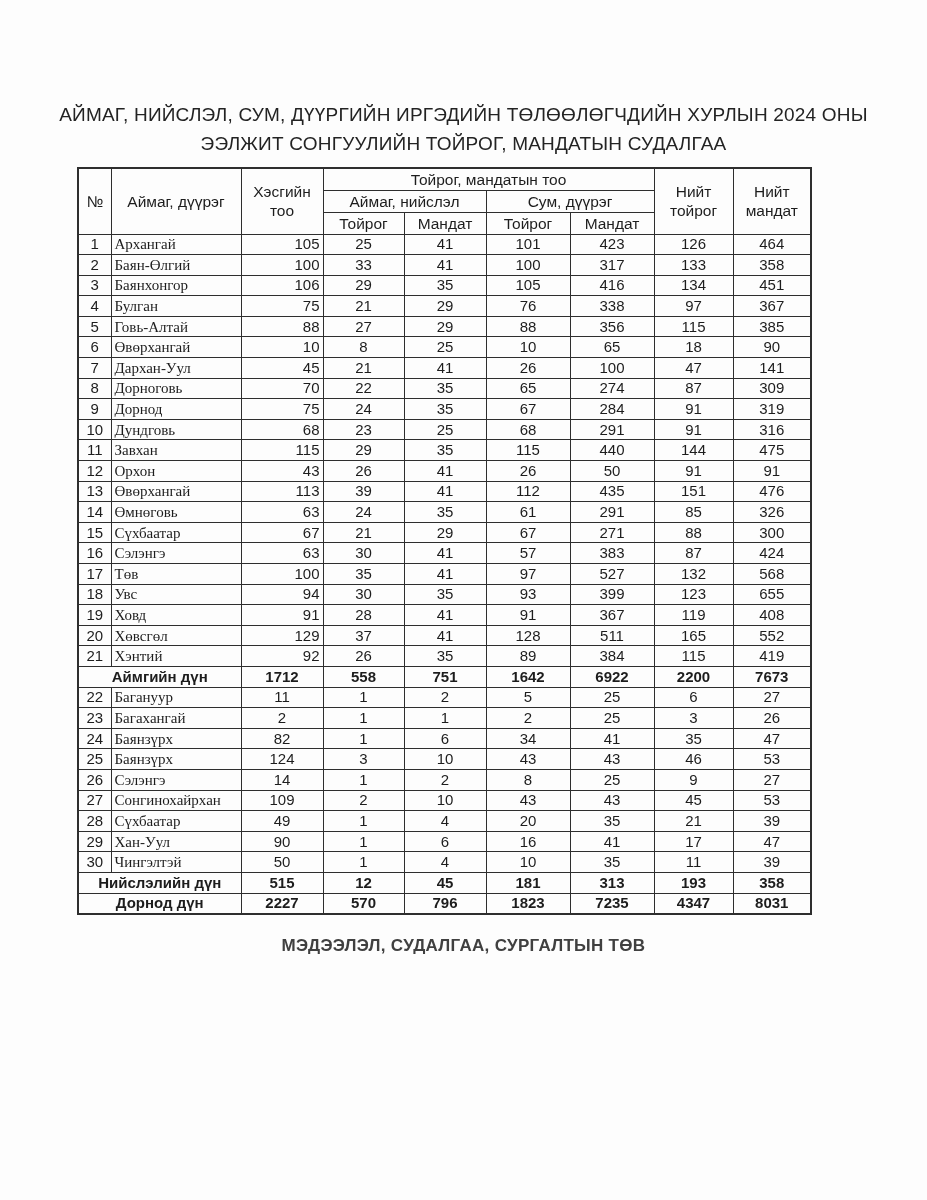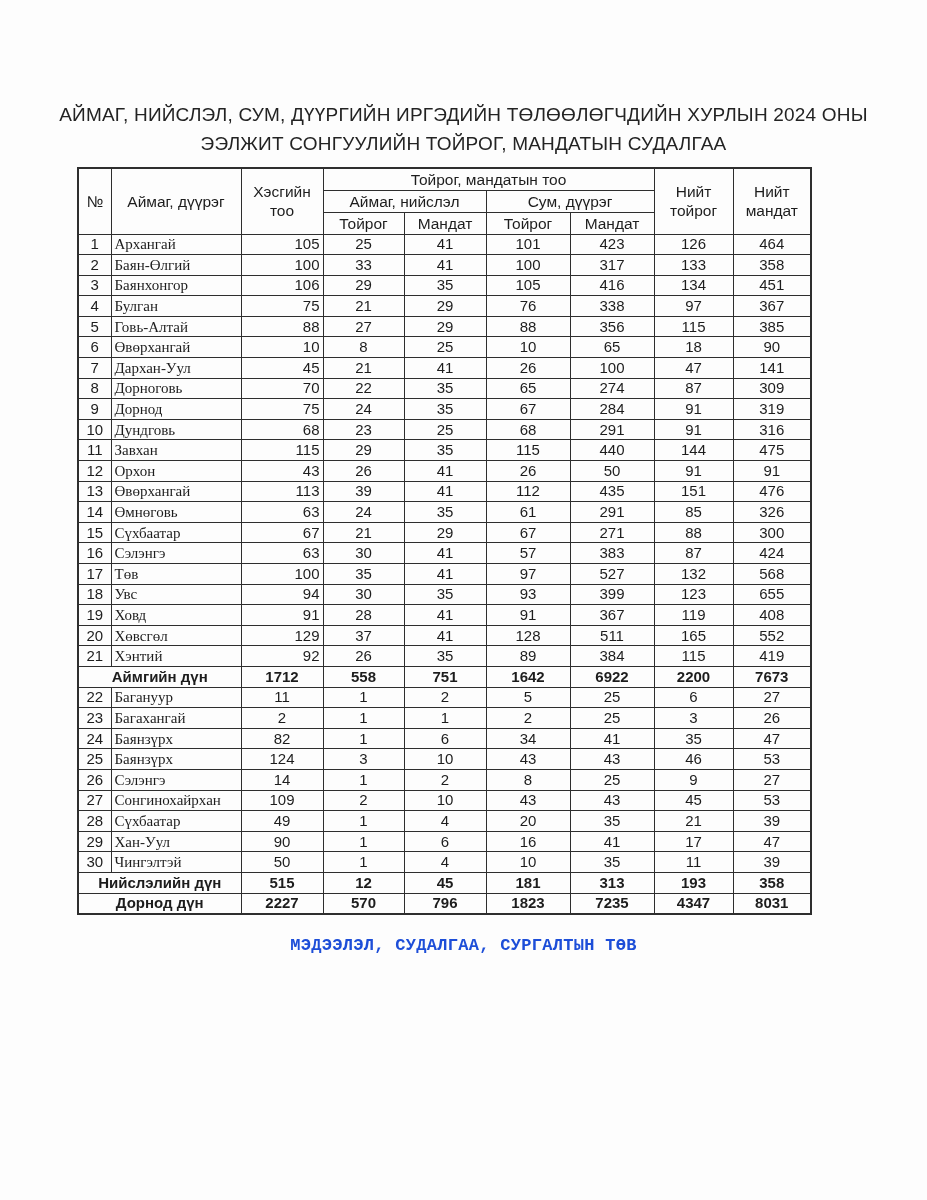--- a/index.html
+++ b/index.html
@@ -65,22 +65,21 @@
   tr.total-row td { font-weight: bold; text-align: center; }
   .doc-footer {
     position: absolute;
     top: 936px;
     left: 0;
     width: 100%;
     text-align: center;
     font-weight: bold;
     font-size: 17px;
     letter-spacing: 0.3px;
-    color: #1d4ed8;
-    font-family: Liberation Mono, monospace;
+    color: #404040;
   }
 </style>
 </head>
 <body>
 
 <div class="doc-title">
   <div>АЙМАГ, НИЙСЛЭЛ, СУМ, ДҮҮРГИЙН ИРГЭДИЙН ТӨЛӨӨЛӨГЧДИЙН ХУРЛЫН 2024 ОНЫ</div>
   <div>ЭЭЛЖИТ СОНГУУЛИЙН ТОЙРОГ, МАНДАТЫН СУДАЛГАА</div>
 </div>
 

